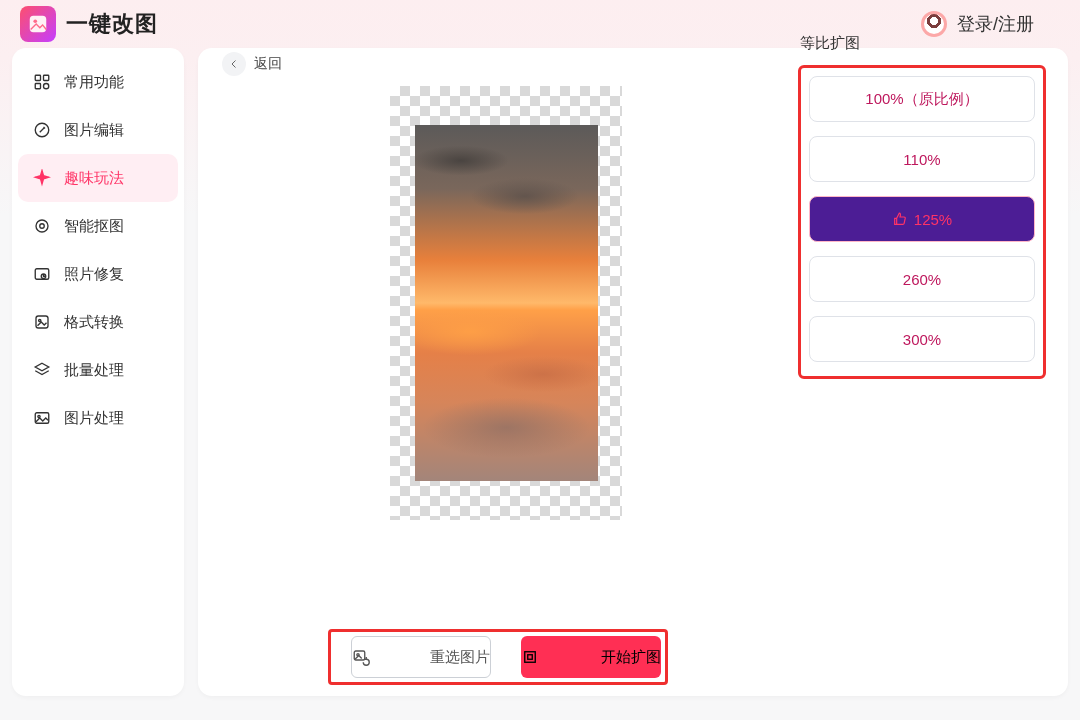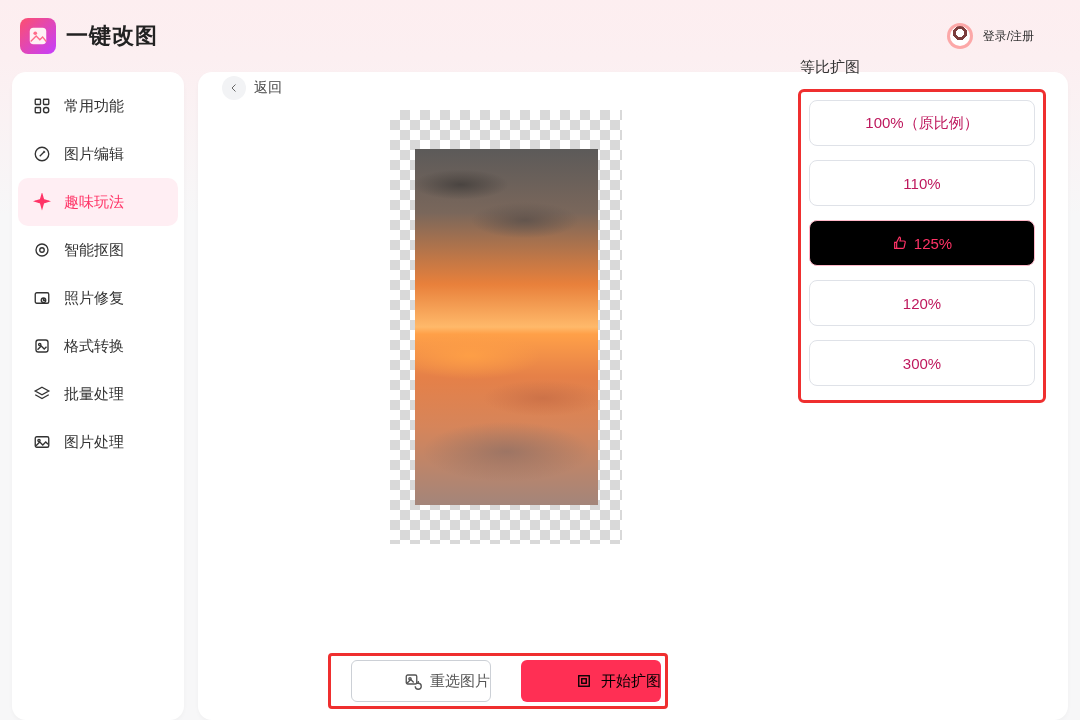--- a/index.html
+++ b/index.html
@@ -1,28 +1,28 @@
 <!DOCTYPE html>
 <html><head>
 <meta charset="utf-8">
 <style>
 * { box-sizing: border-box; margin: 0; padding: 0; font-family: "PingFang SC","Microsoft YaHei",sans-serif; }
 html, body { width: 1080px; height: 720px; overflow: hidden; }
 body { background: linear-gradient(180deg, #fdeef0 0%, #fceff1 8%, #f7f7f8 30%, #f7f7f8 100%); position: relative; }
 
 
-.title-bar { height: 72px; display: flex; align-items: center; padding: 0 6px 0 20px; }
+.title-bar { height: 48px; display: flex; align-items: center; padding: 0 6px 0 20px; }
 .app-logo { width: 36px; height: 36px; border-radius: 8px; background: linear-gradient(135deg,#fd4f6e,#c53eff); display: flex; align-items: center; justify-content: center; margin-right: 10px; }
 .app-logo svg { width: 22px; height: 22px; fill: #fff1f5; }
 .app-name { font-size: 22px; font-weight: 800; color: #222; letter-spacing: 1px; }
 .title-spacer { flex: 1; }
 .login-area { display: flex; align-items: center; gap: 10px; margin-right: 40px; cursor: pointer; }
 .avatar { width: 26px; height: 26px; border-radius: 50%; background: #fca8a8; display: flex; align-items: center; justify-content: center; }
 .avatar-inner { width: 20px; height: 20px; border-radius: 50%; background: radial-gradient(circle at 50% 35%, #fff 0 4px, #7b3d3d 4px 7px, #fff 7px); }
-.login-text { font-size: 12px; color: #333; }
+.login-text { font-size: 18px; color: #333; }
 .win-controls { display: flex; align-items: center; gap: 0; }
 .more-btn { display: flex; align-items: center; gap: 6px; padding: 6px 8px; cursor: pointer; font-size: 14px; color: #333; margin-right: 10px; }
 .more-menu-icon { width: 16px; height: 12px; display: flex; flex-direction: column; justify-content: space-between; }
 .more-menu-icon span { display: block; height: 2px; background: #333; border-radius: 1px; }
 .more-menu-icon span:nth-child(1){width:16px;} .more-menu-icon span:nth-child(2){width:10px;} .more-menu-icon span:nth-child(3){width:14px;}
 .win-btn { width: 42px; height: 40px; display: flex; align-items: center; justify-content: center; cursor: pointer; color: #222; font-size: 18px; }
 .win-btn svg { width: 14px; height: 14px; stroke: #222; stroke-width: 1.8; fill: none; }
 
 
 .layout { display: flex; gap: 14px; padding: 0 12px 12px 12px; height: calc(100% - 60px); }
@@ -53,31 +53,31 @@
 .canvas-area { margin-top: 10px; width: 232px; height: 434px; background-color: #fff; background-image: linear-gradient(45deg,#d9d9d9 25%,transparent 25%,transparent 75%,#d9d9d9 75%),linear-gradient(45deg,#d9d9d9 25%,transparent 25%,transparent 75%,#d9d9d9 75%); background-size: 20px 20px; background-position: 0 0,10px 10px; display: flex; align-items: center; justify-content: center; }
 .photo { width: 183px; height: 356px; background: linear-gradient(180deg,#5c5a59 0%,#7a675b 18%,#e8803b 38%,#ffb96a 50%,#ffa048 52%,#e58048 64%,#d6855a 78%,#a3857a 100%); position: relative; overflow: hidden; }
 .photo::before { content:""; position:absolute; inset:0; background:
   radial-gradient(ellipse 120px 40px at 30% 58%, rgba(255,160,70,0.9), transparent 60%),
   radial-gradient(ellipse 100px 30px at 70% 70%, rgba(200,110,70,0.8), transparent 60%),
   radial-gradient(ellipse 140px 50px at 50% 85%, rgba(140,110,100,0.7), transparent 60%),
   radial-gradient(ellipse 90px 30px at 60% 20%, rgba(90,80,75,0.8), transparent 60%),
   radial-gradient(ellipse 80px 25px at 25% 10%, rgba(70,65,62,0.9), transparent 60%); }
 
 .bottom-actions { position: absolute; bottom: 0; display: flex; gap: 30px; }
-.action-btn { height: 42px; width: 140px; border-radius: 6px; display: flex; align-items: center; justify-content: flex-end; gap: 8px; font-size: 15px; cursor: pointer; }
+.action-btn { height: 42px; width: 140px; border-radius: 6px; display: flex; align-items: center; justify-content: space-between; gap: 8px; font-size: 15px; cursor: pointer; }
 .action-outline { border: 1px solid #ccd0d6; background: #fff; color: #555; }
 .action-primary { border: none; background: #ff2f54; color: #000000; }
 .action-btn svg { width: 18px; height: 18px; stroke: currentColor; fill: none; stroke-width: 1.8; }
 .actions-highlight { position: absolute; bottom: 0; left: calc(50% - 256px); width: 340px; height: 56px; border: 3px solid #ef2f2f; border-radius: 4px; transform: translate(78px,7px); }
 
 .scale-col { width: 254px; padding-left: 6px; margin-top: -42px; }
 .scale-title { font-size: 15px; color: #333; margin-bottom: 12px; margin-left: 2px; }
 .scale-panel { border: 3px solid #ef2f2f; border-radius: 6px; padding: 8px 8px 14px 8px; display: flex; flex-direction: column; gap: 14px; }
 .scale-opt { height: 46px; display: flex; align-items: center; justify-content: center; gap: 6px; border: 1px solid #dfe2e8; border-radius: 8px; color: #be185d; font-size: 15px; cursor: pointer; background: #fff; }
-.scale-opt.active { background: #000000; border-color: #ffb7c8; color: #ff3366; }
+.scale-opt.active { background: #4c1d95; border-color: #ffb7c8; color: #ff3366; }
 .scale-opt svg { width: 16px; height: 16px; fill: none; stroke: currentColor; stroke-width: 1.8; }
 
 </style>
 </head>
 <body>
 
 <div class="title-bar">
   <div class="app-logo">
     <svg viewBox="0 0 24 24">
         <rect x="3" y="3" width="18" height="18" rx="4"></rect>
@@ -218,19 +218,19 @@
         <div class="scale-title">等比扩图</div>
         <div class="scale-panel">
           <div class="scale-opt">100%（原比例）</div>
           <div class="scale-opt">110%</div>
           <div class="scale-opt active">
             <svg viewBox="0 0 24 24">
                 <path d="M7 20 H4 V11 H7 Z M7 11 L11 3 C12.5 3 13 5 12.5 7 L12 9 H18 C19.5 9 20 10 19.8 11.2 L18.2 18.5 C18 19.4 17.2 20 16.3 20 H7 Z"></path>
               </svg>
             <span>125%</span>
           </div>
-          <div class="scale-opt">120%</div>
+          <div class="scale-opt">260%</div>
           <div class="scale-opt">300%</div>
         </div>
       </div>
     </div>
   </div>
 </div>
 
 </body></html>

